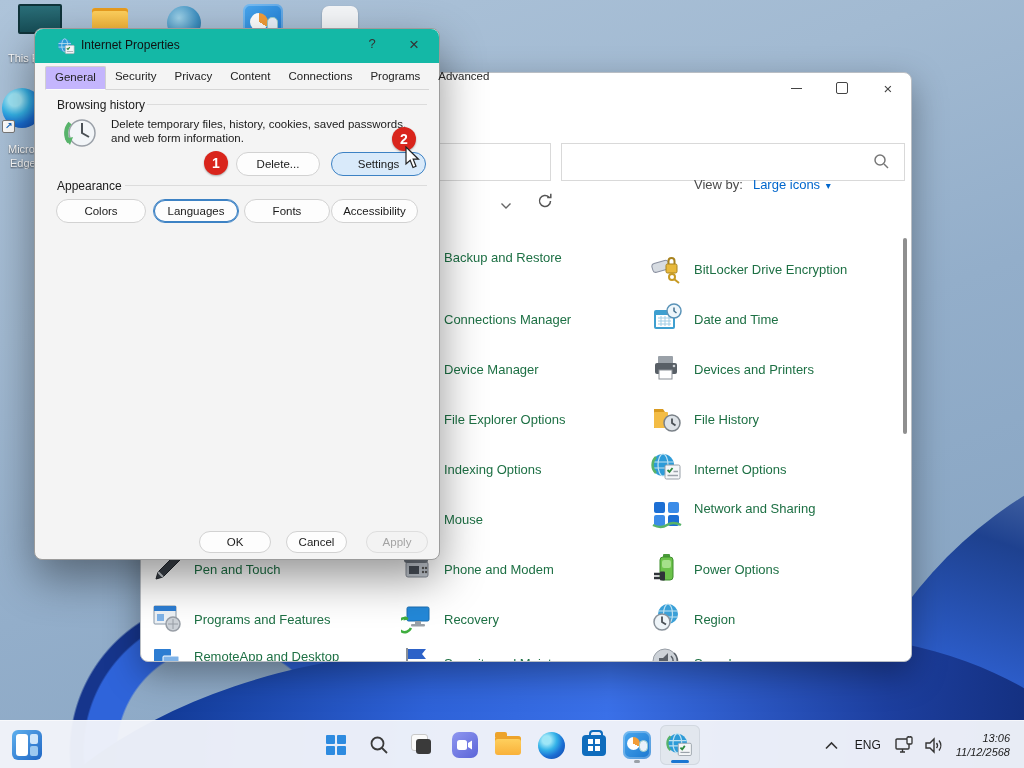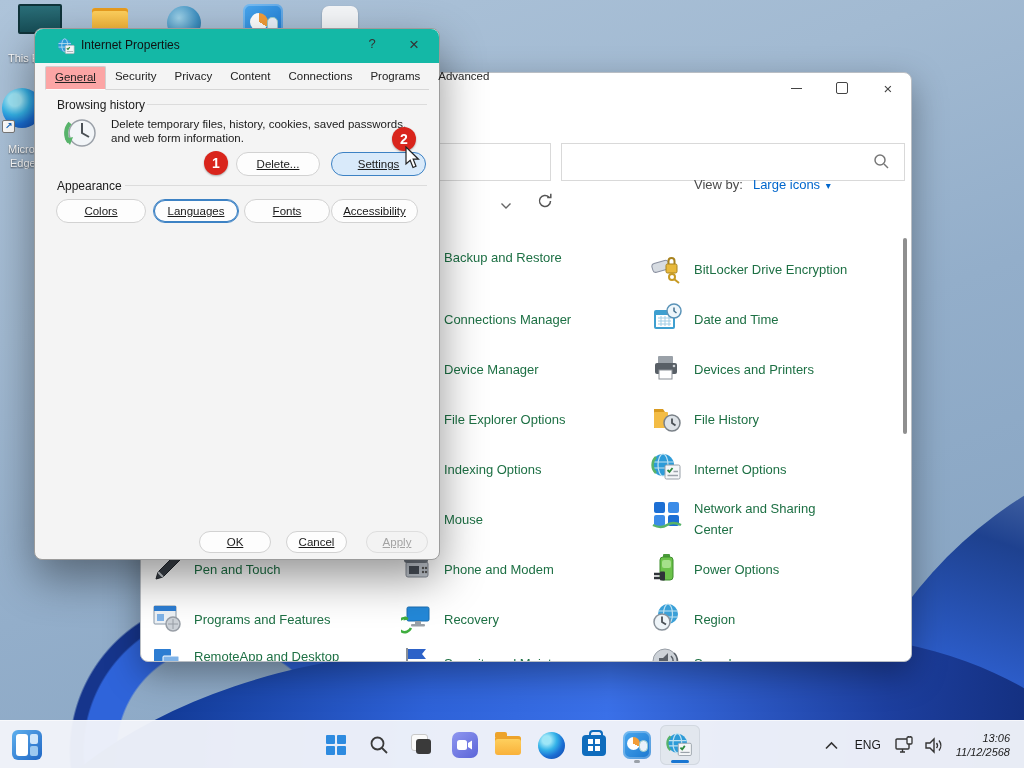--- a/index.html
+++ b/index.html
@@ -54,26 +54,26 @@
 
   
   .dialog{position:absolute;left:34px;top:28px;width:404px;height:530px;background:#f4f4f4;border-radius:8px;
     border:1px solid #9b9b9b;box-shadow:0 18px 45px rgba(0,0,0,.42);z-index:3;font-size:11.5px;color:#1a1a1a;}
   .dlg-title{position:absolute;left:0;top:0;width:100%;height:34px;background:#14b8a6;border-radius:8px 8px 0 0;}
   .dlg-title-text{position:absolute;left:46px;top:9px;font-size:12px;color:#111;}
   .dlg-help{position:absolute;right:56px;top:7px;width:22px;text-align:center;font-size:13px;color:#333;}
   .dlg-close{position:absolute;right:10px;top:4px;width:30px;height:24px;text-align:center;font-size:17px;color:#333;line-height:24px;}
   .tabs{position:absolute;left:10px;top:36px;right:10px;height:24px;border-bottom:1px solid #d6d6d6;display:flex;}
   .tab{padding:4px 9px 3px;color:#222;position:relative;top:1px;}
-  .tab.active{background:#fca5a5;border:1px solid #d0d0d0;border-bottom:1px solid #fcfcfc;border-radius:2px 2px 0 0;text-decoration:underline;}
+  .tab.active{background:#c4b5fd;border:1px solid #d0d0d0;border-bottom:1px solid #fcfcfc;border-radius:2px 2px 0 0;}
   .grp-label{position:absolute;font-size:12px;color:#1a1a1a;}
   .grp-line{position:absolute;height:1px;background:#dcdcdc;}
   .bh-desc{position:absolute;left:76px;top:88px;line-height:14px;}
   .dbtn{position:absolute;height:24px;background:#fdfdfd;border:1px solid #d2d2d2;border-radius:12px;font-size:11.5px;
-    display:flex;align-items:center;justify-content:center;color:#1a1a1a;box-sizing:border-box;text-decoration:underline;}
+    display:flex;align-items:center;justify-content:center;color:#1a1a1a;box-sizing:border-box;}
   .dbtn.focus-fill{background:#d9eafa;border:1px solid #3d82c4;}
   .dbtn.focus-ring{border:1px solid #3d82c4;box-shadow:inset 0 0 0 1px #3d82c4;}
   .dbtn.disabled{color:#a3a3a3;background:#f3f3f3;border-color:#dedede;}
 
   
   .ann{position:absolute;width:24px;height:24px;border-radius:50%;background:#d9251c;color:#fff;font-weight:bold;
     font-size:14px;display:flex;align-items:center;justify-content:center;z-index:5;box-shadow:0 1px 2px rgba(0,0,0,.3);}
   .cursor{position:absolute;z-index:6;}
 
   
@@ -255,21 +255,20 @@
     </div>
     <svg class="cp-ico" style="left:510px;top:425px" viewBox="0 0 32 32">
       <rect x="3" y="4" width="11" height="11" rx="2" fill="#1c6fd4"></rect>
       <rect x="17" y="4" width="11" height="11" rx="2" fill="#3b8ce8"></rect>
       <rect x="3" y="17" width="11" height="11" rx="2" fill="#3b8ce8"></rect>
       <rect x="17" y="17" width="11" height="11" rx="2" fill="#1c6fd4"></rect>
       <path d="M2 27 q8 4 14 0 q6 -4 14 0" stroke="#57b36a" stroke-width="2.5" fill="none"></path>
     </svg>
     <div class="cpi" style="left:553px;top:425px">
       <div class="cl">Network and Sharing</div>
-      <div class="cl">Center</div>
     </div>
 
     <svg class="cp-ico" style="left:10px;top:479px" viewBox="0 0 32 32">
       <path d="M24 3 L29 8 L12 25 L5 27 L7 20 Z" fill="#3a4048" stroke="#22262c"></path>
       <path d="M7 20 L12 25" stroke="#c9ced4" stroke-width="2"></path>
     </svg>
     <div class="cpi" style="left:53px;top:486px">
       <div class="cl">Pen and Touch</div>
     </div>
     <svg class="cp-ico" style="left:260px;top:479px" viewBox="0 0 32 32">

